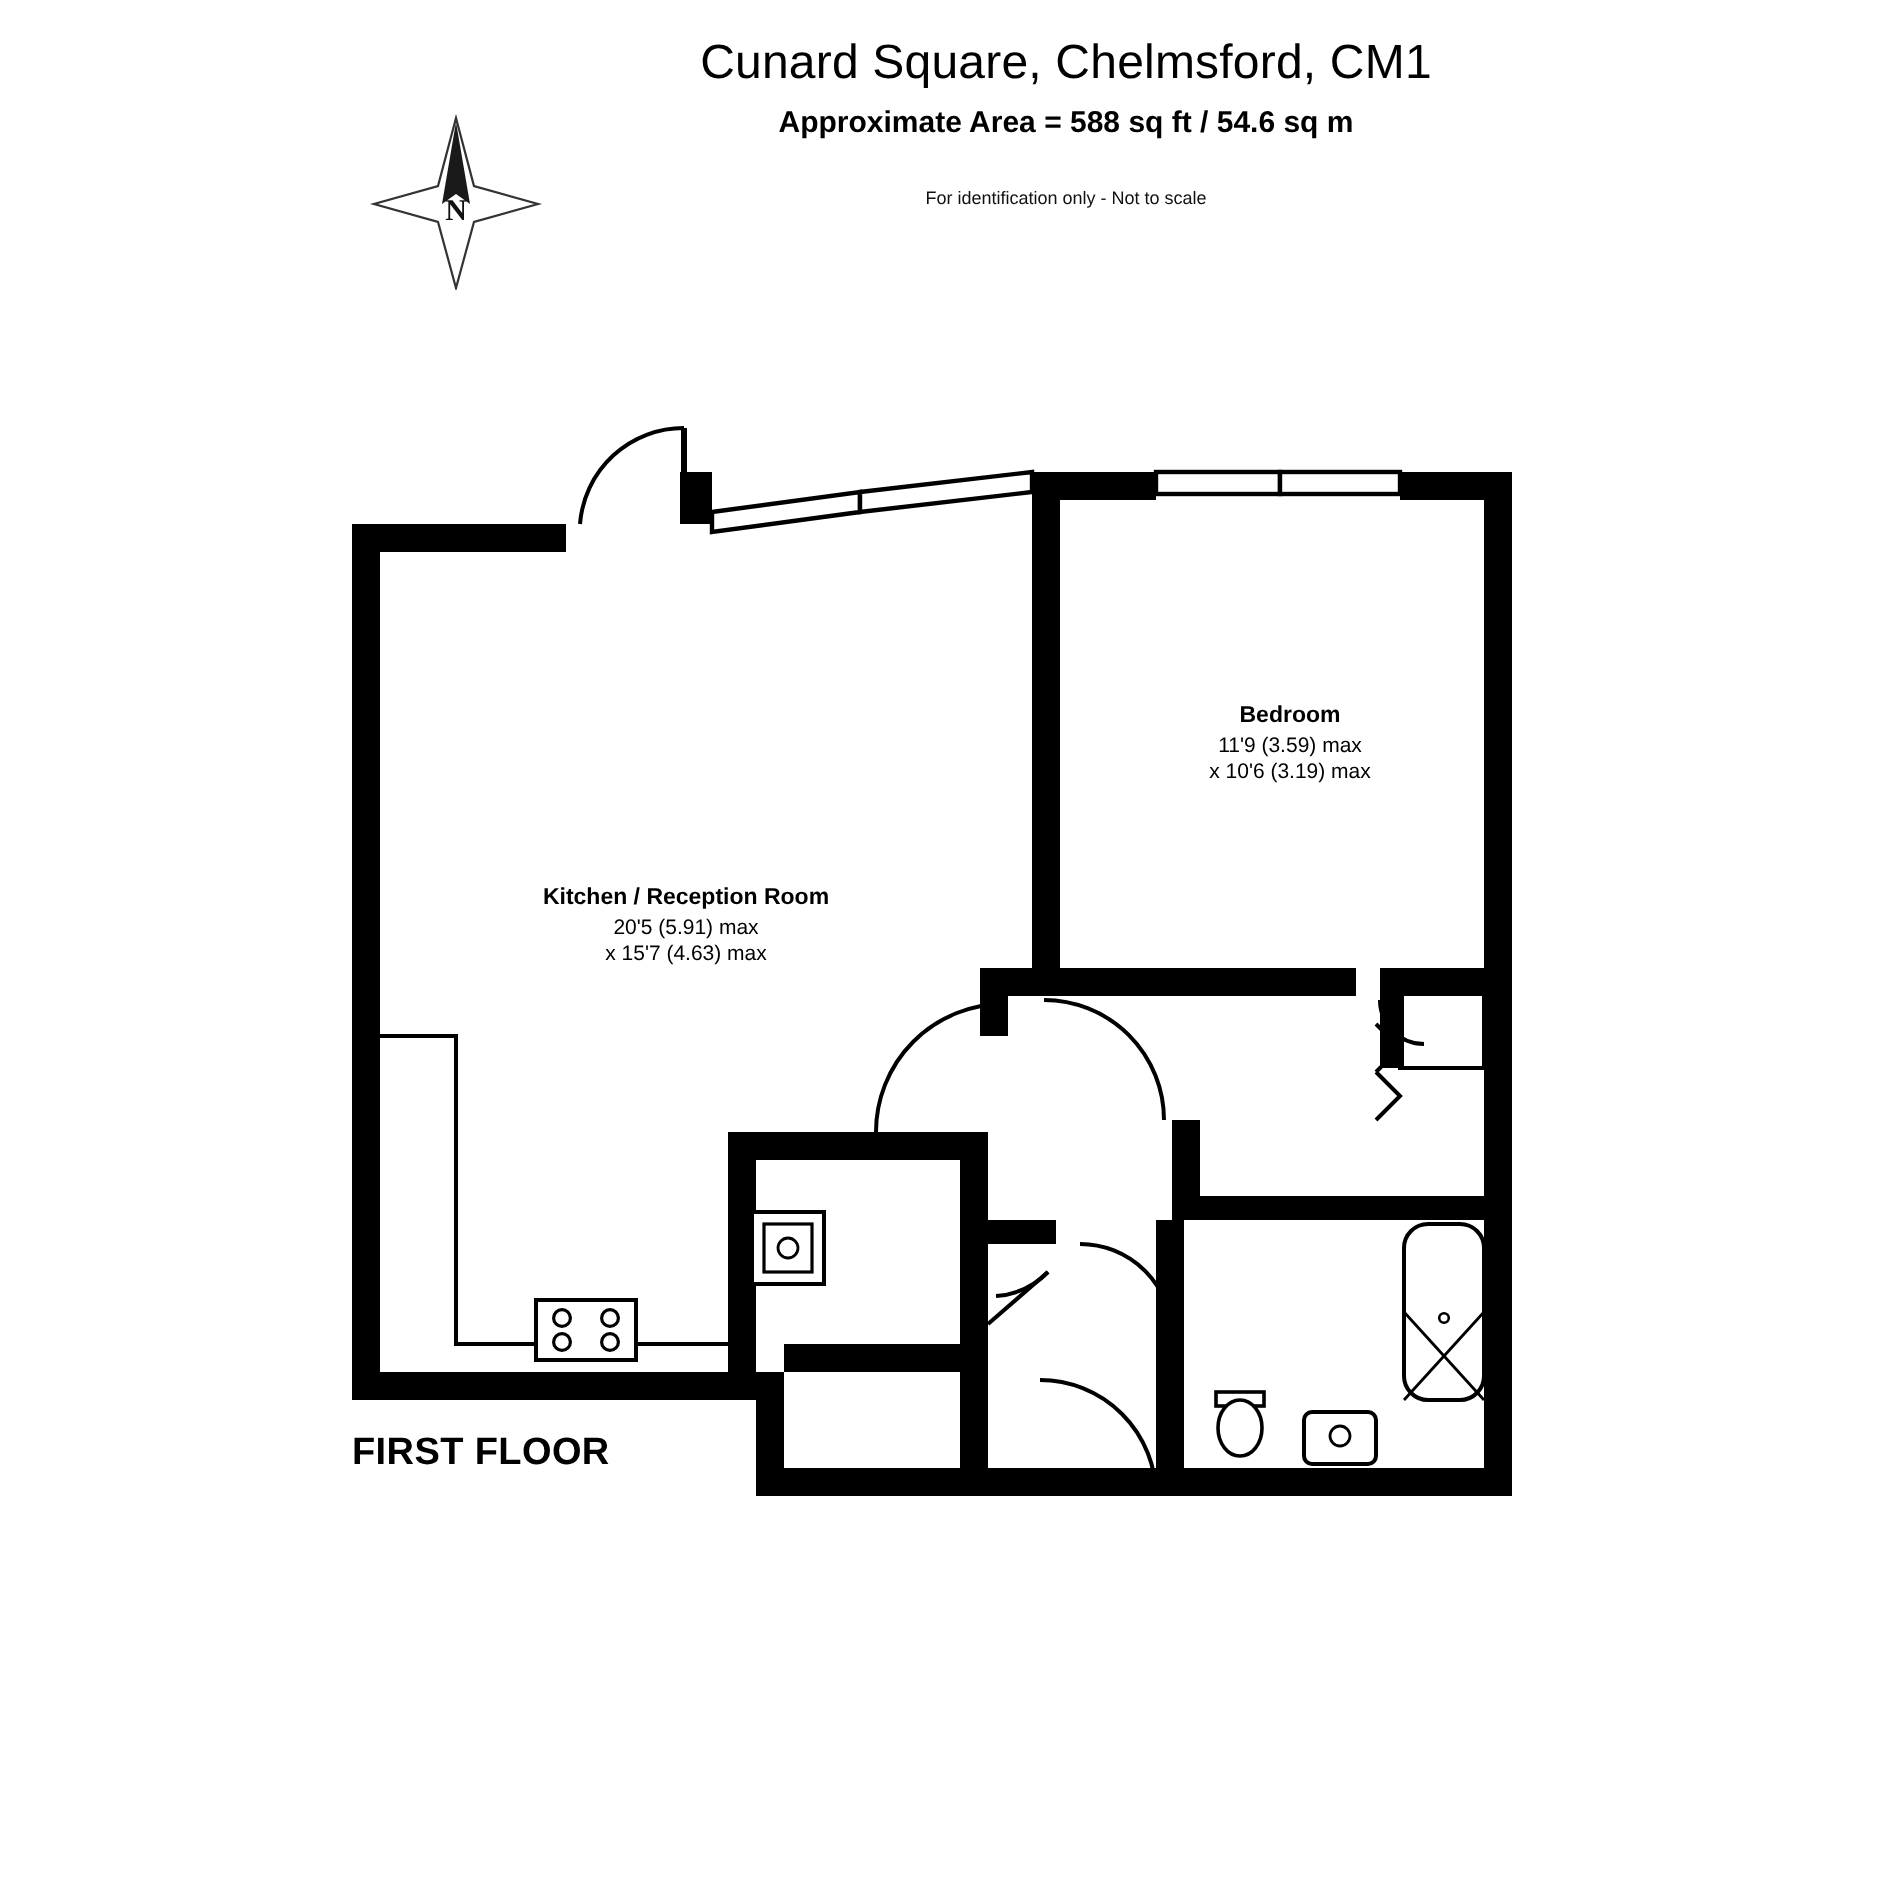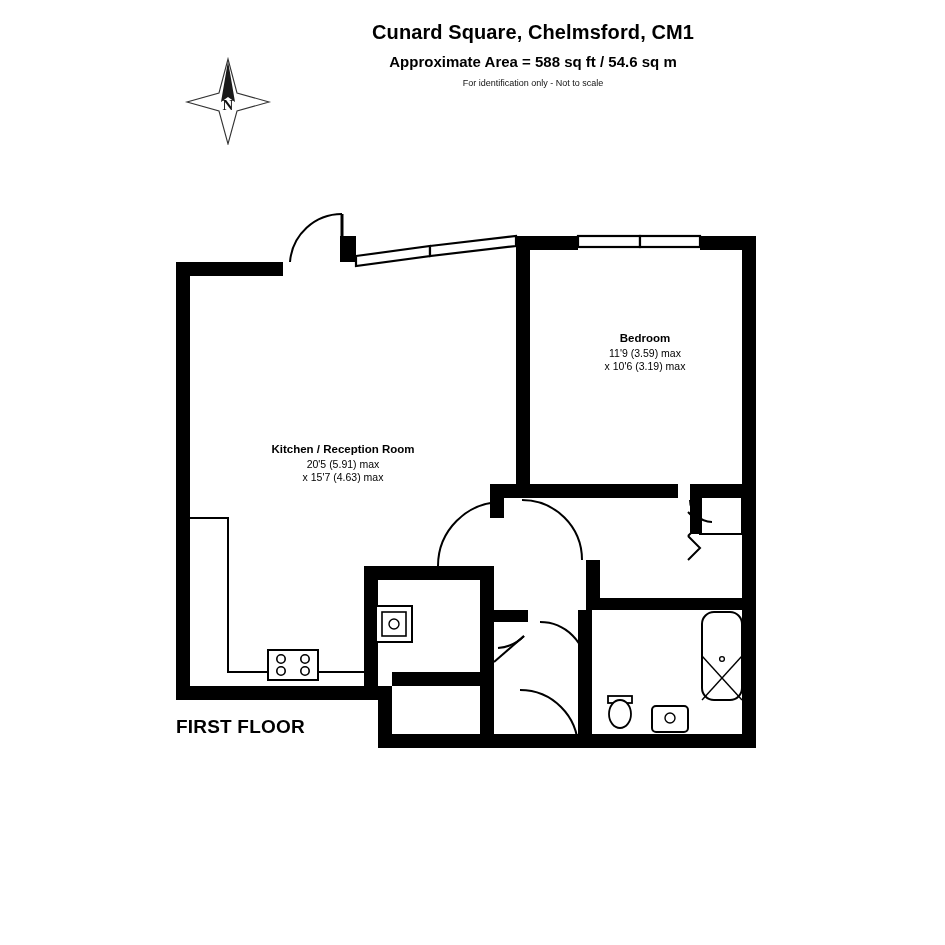--- a/index.html
+++ b/index.html
@@ -18,35 +18,35 @@
 
   
   #header {
     position: absolute;
     right: 152px;
     top: 18px;
     text-align: center;
     width: 520px;
   }
   #title {
-    font-size: 20px;
-    font-weight: bold;
+    font-size: 24px;
+    font-weight: normal;
     letter-spacing: 0.1px;
     line-height: 28px;
     white-space: nowrap;
   }
   #area {
     font-size: 15px;
     font-weight: bold;
     margin-top: 7px;
     line-height: 18px;
   }
   #disclaimer {
     font-size: 9px;
-    margin-top: 6px;
+    margin-top: 22px;
     line-height: 12px;
     color: #111;
   }
 
   
   #compass {
     position: absolute;
     left: 183px;
     top: 55px;
     width: 90px;
@@ -74,21 +74,21 @@
     font-weight: bold;
     display: block;
     margin-bottom: 2px;
   }
   .room-label .rdim {
     font-size: 10.5px;
     display: block;
   }
 
   #label-kitchen { left: 233px; top: 443px; width: 220px; }
-  #label-bedroom { left: 540px; top: 332px; width: 210px; }
+  #label-bedroom { left: 540px; top: 352px; width: 210px; }
 
   #floor-tag {
     position: absolute;
     left: 176px;
     top: 716px;
     font-size: 19px;
     font-weight: bold;
     letter-spacing: 0.2px;
   }
 

